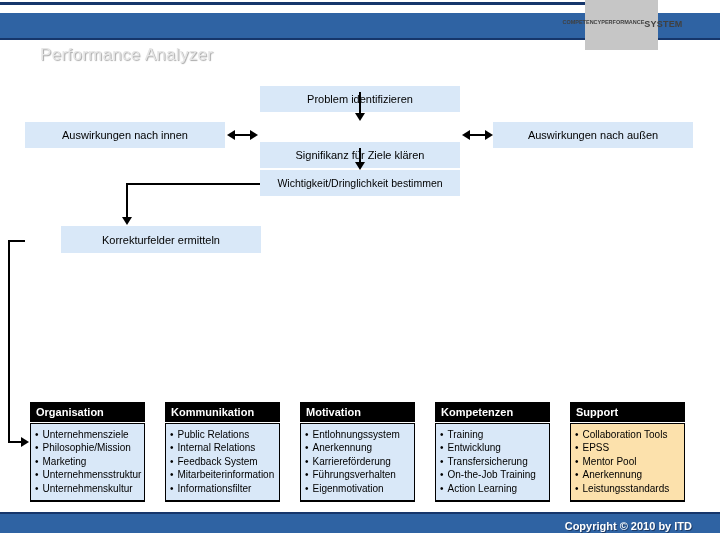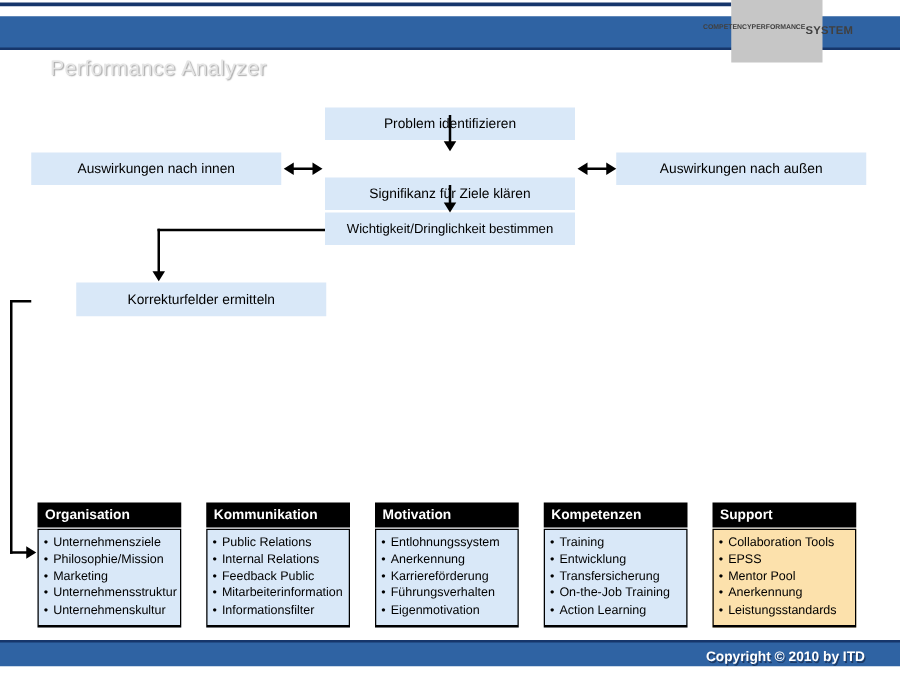--- a/index.html
+++ b/index.html
@@ -106,21 +106,21 @@
           <li>Marketing</li>
           <li>Unternehmensstruktur</li>
           <li>Unternehmenskultur</li>
         </ul>
       </div>
       <div class="tcol">
         <div class="thead">Kommunikation</div>
         <ul class="tbody">
           <li>Public Relations</li>
           <li>Internal Relations</li>
-          <li>Feedback Public</li>
+          <li>Feedback System</li>
           <li>Mitarbeiterinformation</li>
           <li>Informationsfilter</li>
         </ul>
       </div>
       <div class="tcol">
         <div class="thead">Motivation</div>
         <ul class="tbody">
           <li>Entlohnungssystem</li>
           <li>Anerkennung</li>
           <li>Karriereförderung</li>

